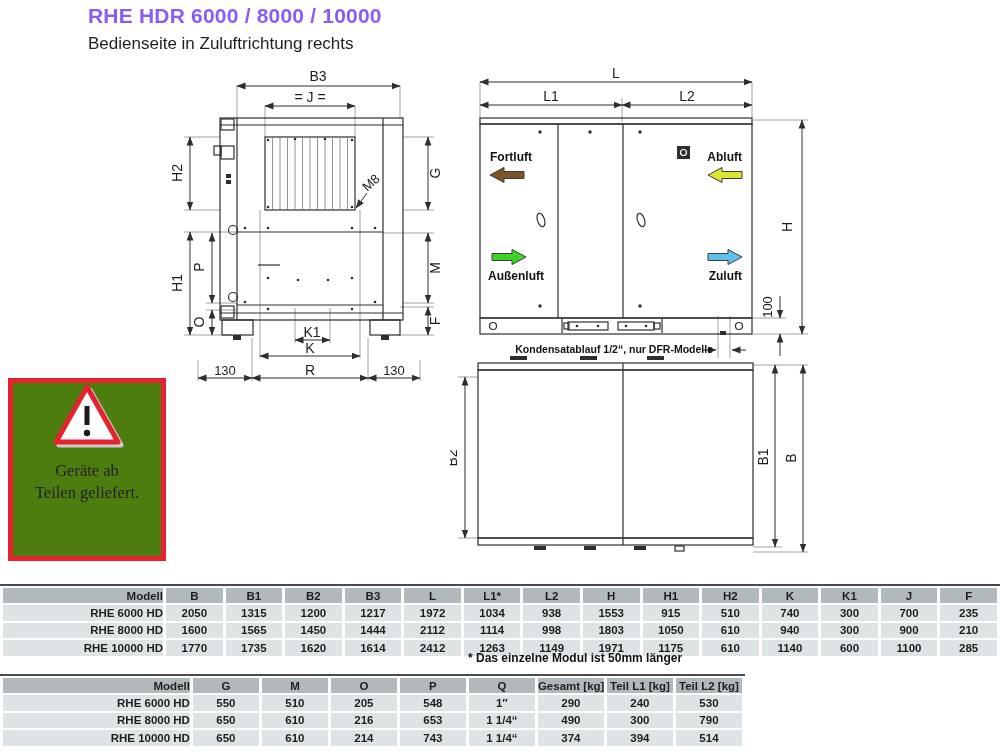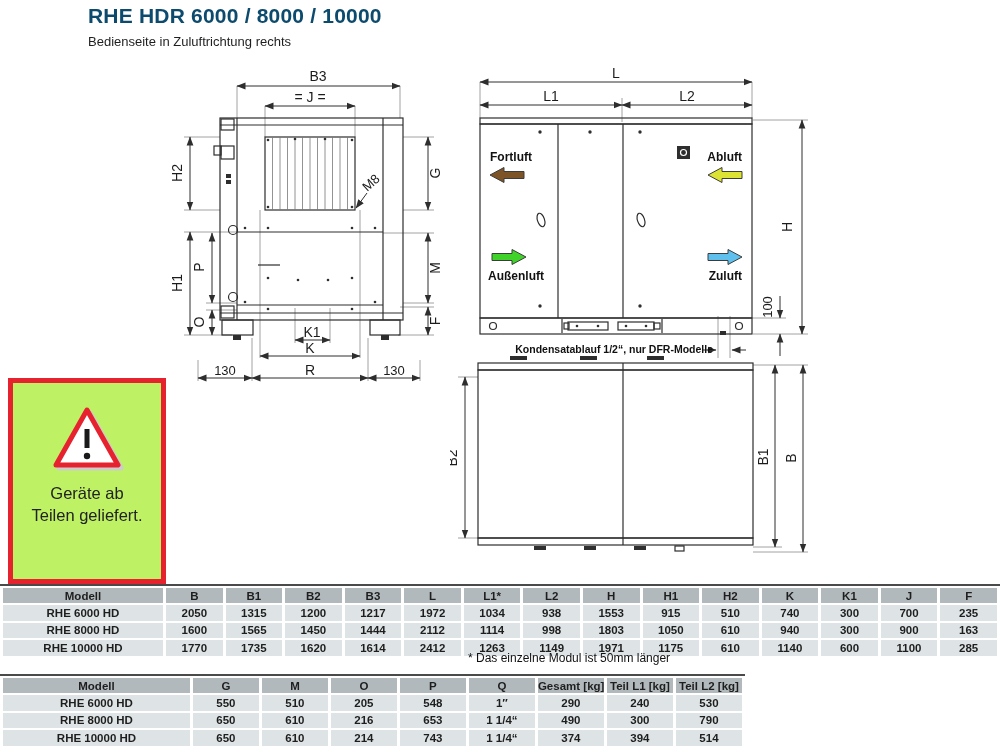--- a/index.html
+++ b/index.html
@@ -1,51 +1,51 @@
 <!DOCTYPE html>
 <html><head>
 <meta charset="utf-8">
 <style>
   html,body{margin:0;padding:0;background:#fff;}
   .page{position:relative;width:1000px;height:754px;background:#fff;overflow:hidden;
         font-family:"Liberation Sans",sans-serif;color:#1c1c1c;}
   .abs{position:absolute;}
-  .title{left:88px;top:4px;font-size:21px;font-weight:bold;letter-spacing:.2px;color:#0c4a6e;}
-  .subtitle{left:88px;top:34px;font-size:13px;color:#1f1f1f;}
+  .title{left:88px;top:4px;font-size:21px;font-weight:bold;letter-spacing:.2px;color:#8b5cf6;}
+  .subtitle{left:88px;top:34px;font-size:17px;color:#1f1f1f;}
 
   
   .ext line{stroke:#8a8a8a;stroke-width:.8;}
   .dim line{stroke:#2e2e2e;stroke-width:1;}
   .body *{stroke:#2e2e2e;fill:none;stroke-width:1.2;}
   .thin *{stroke:#777;fill:none;stroke-width:.8;}
   .solid *{fill:#2e2e2e;stroke:none;}
   .lbl{font-family:"Liberation Sans",sans-serif;font-size:14px;fill:#1c1c1c;}
   .lbl-s{font-family:"Liberation Sans",sans-serif;font-size:13px;fill:#1c1c1c;}
   .flow{font-family:"Liberation Sans",sans-serif;font-size:12px;font-weight:bold;fill:#111;}
   .note{font-family:"Liberation Sans",sans-serif;font-size:10.5px;font-weight:bold;fill:#111;}
   .arrow{stroke:#3c3c3c;stroke-width:1;}
 
   
   .warnbox{left:8px;top:378px;width:148px;height:172px;border:5px solid #e7222f;
-           background:#bef264;text-align:center;padding-top:24px;}
+           background:#4d7c0f;text-align:center;padding-top:1px;font-family:Liberation Serif, serif;}
   .warnbox .wtext{font-size:16.5px;line-height:1.32;color:#222;margin-top:6px;}
 
   
   .tblwrap{border-top:2px solid #4a4a4a;}
   .tblwrap table{border-collapse:separate;border-spacing:3px 2px;table-layout:fixed;}
   #table1{width:1000px;} #table2{width:745px;}
   .tblwrap th{background:#b2b9bc;height:15px;font-size:11.5px;font-weight:bold;
               text-align:center;color:#1e1e1e;padding:0;overflow:hidden;white-space:nowrap;}
   .tblwrap td{background:#dee4e6;height:15.5px;font-size:11.5px;font-weight:bold;
               text-align:center;color:#1e1e1e;padding:0;overflow:hidden;white-space:nowrap;}
-  .tblwrap th.first,.tblwrap td.first{text-align:center;padding-left:0;}
+  .tblwrap th.first,.tblwrap td.first{text-align:right;padding-left:0;}
   #t1wrap{left:0;top:584px;width:1000px;} #t2wrap{left:0;top:674px;width:745px;}
   #table1 col.c0,#table2 col.c0{width:160px;}
   #table2 col.cn{width:56.5px;}
-  .footnote{left:468px;top:651px;font-size:12px;font-weight:normal;color:#111;}
+  .footnote{left:468px;top:651px;font-size:12px;font-weight:bold;color:#111;}
 </style>
 </head>
 <body>
 
 <div class="page">
 
   <div class="abs title">RHE HDR 6000 / 8000 / 10000</div>
   <div class="abs subtitle">Bedienseite in Zuluftrichtung rechts</div>
 
   <svg class="abs" style="left:170px;top:60px" width="300" height="340" viewBox="0 0 300 340">
@@ -358,21 +358,21 @@
             <td>1444</td>
             <td>2112</td>
             <td>1114</td>
             <td>998</td>
             <td>1803</td>
             <td>1050</td>
             <td>610</td>
             <td>940</td>
             <td>300</td>
             <td>900</td>
-            <td>163</td>
+            <td>210</td>
           </tr>
           <tr>
             <td class="first">RHE 10000 HD</td>
             <td>1770</td>
             <td>1735</td>
             <td>1620</td>
             <td>1614</td>
             <td>2412</td>
             <td>1263</td>
             <td>1149</td>

